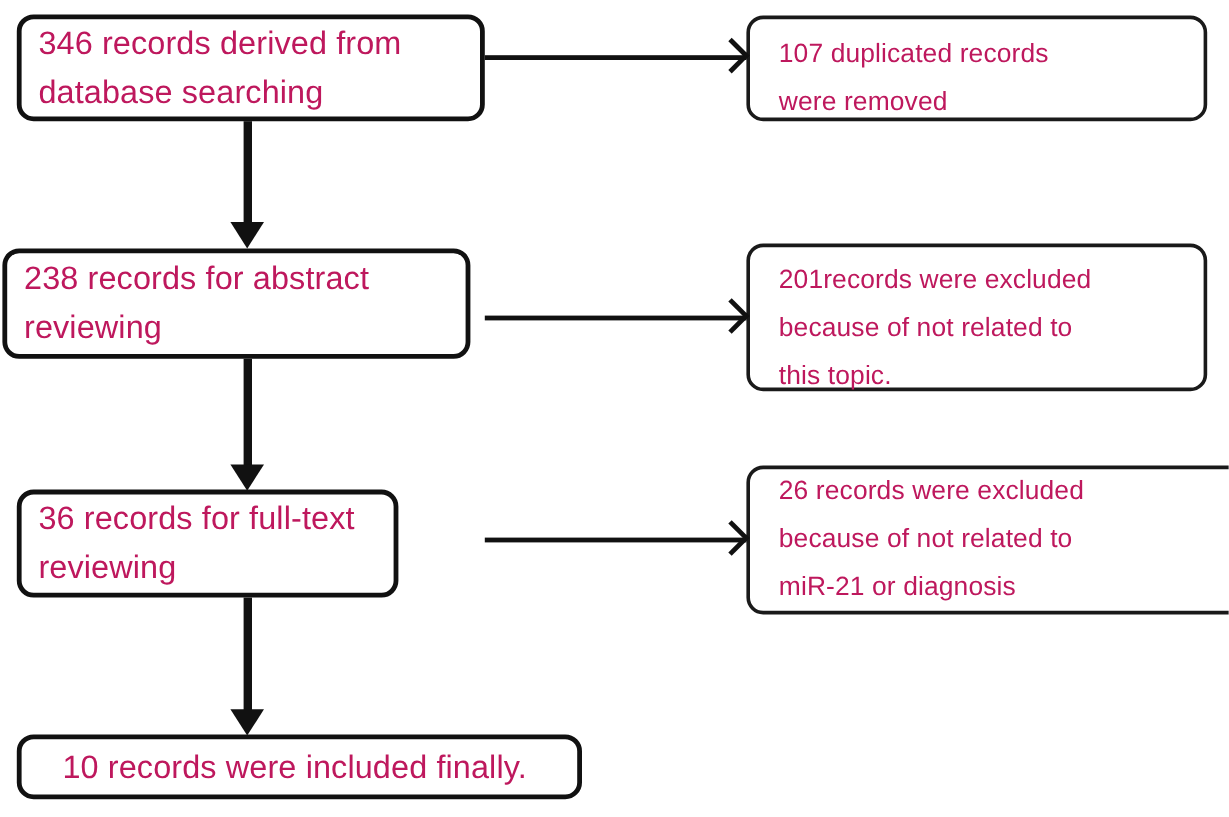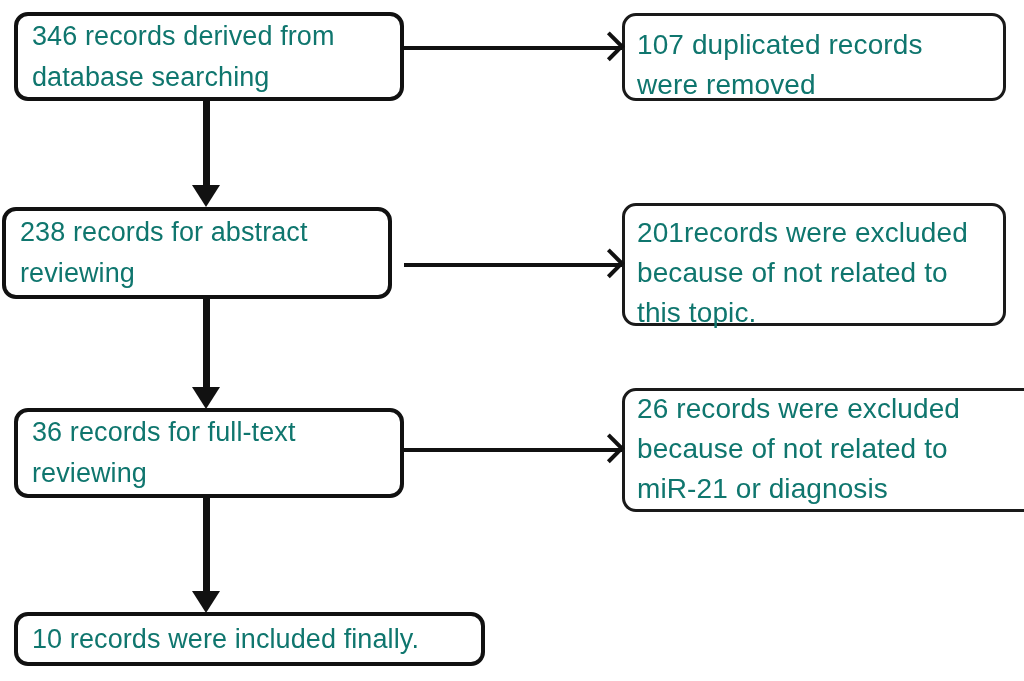--- a/index.html
+++ b/index.html
@@ -22,42 +22,42 @@
     position: absolute;
     box-sizing: border-box;
     background: #ffffff;
     display: flex;
     align-items: center;
     justify-content: flex-start;
   }
   .node .node-text {
     display: block;
     white-space: pre-line;
-    color: #0f766e;
+    color: #be185d;
     letter-spacing: 0.1px;
   }
   
   .node.primary {
     border: 4px solid #111111;
     border-radius: 14px;
   }
   .node.primary .node-text {
     font-size: 27px;
     line-height: 41px;
     padding-left: 14px;
   }
   
   .node.note {
     border: 3px solid #1a1a1a;
     border-radius: 14px;
   }
   .node.note .node-text {
-    font-size: 28px;
+    font-size: 22px;
     line-height: 40px;
-    padding-left: 12px;
+    padding-left: 24px;
     margin-top: 16px;
   }
   
   .v-arrow {
     position: absolute;
   }
   .v-arrow .shaft {
     position: absolute;
     left: 50%;
     top: 0;
@@ -140,38 +140,38 @@
   <div class="h-arrow" style="left:404px; top:255px; width:218px; height:20px;">
     <span class="shaft" style="width:218px;"></span>
     <span class="head"></span>
   </div>
 
   <div class="v-arrow" style="left:178px; top:299px; width:56px; height:110px;">
     <span class="shaft" style="height:90px;"></span>
     <span class="head"></span>
   </div>
 
-  <div class="node primary" style="left:14px; top:408px; width:390px; height:90px;">
+  <div class="node primary" style="left:14px; top:408px; width:318px; height:90px;">
     <span class="node-text">36 records for full-text
 reviewing</span>
   </div>
 
   <div class="node note" style="left:622px; top:388px; width:460px; height:124px;align-items:flex-end;">
     <span class="node-text">26 records were excluded
 because of not related to
 miR-21 or diagnosis</span>
   </div>
 
   <div class="h-arrow" style="left:404px; top:440px; width:218px; height:20px;">
     <span class="shaft" style="width:218px;"></span>
     <span class="head"></span>
   </div>
 
   <div class="v-arrow" style="left:178px; top:498px; width:56px; height:115px;">
     <span class="shaft" style="height:95px;"></span>
     <span class="head"></span>
   </div>
 
-  <div class="node primary" style="left:14px; top:612px; width:471px; height:54px;">
+  <div class="node primary" style="left:14px; top:612px; width:471px; height:54px;padding-left:20px;">
     <span class="node-text">10 records were included finally.</span>
   </div>
 
 </div>
 
 </body></html>

